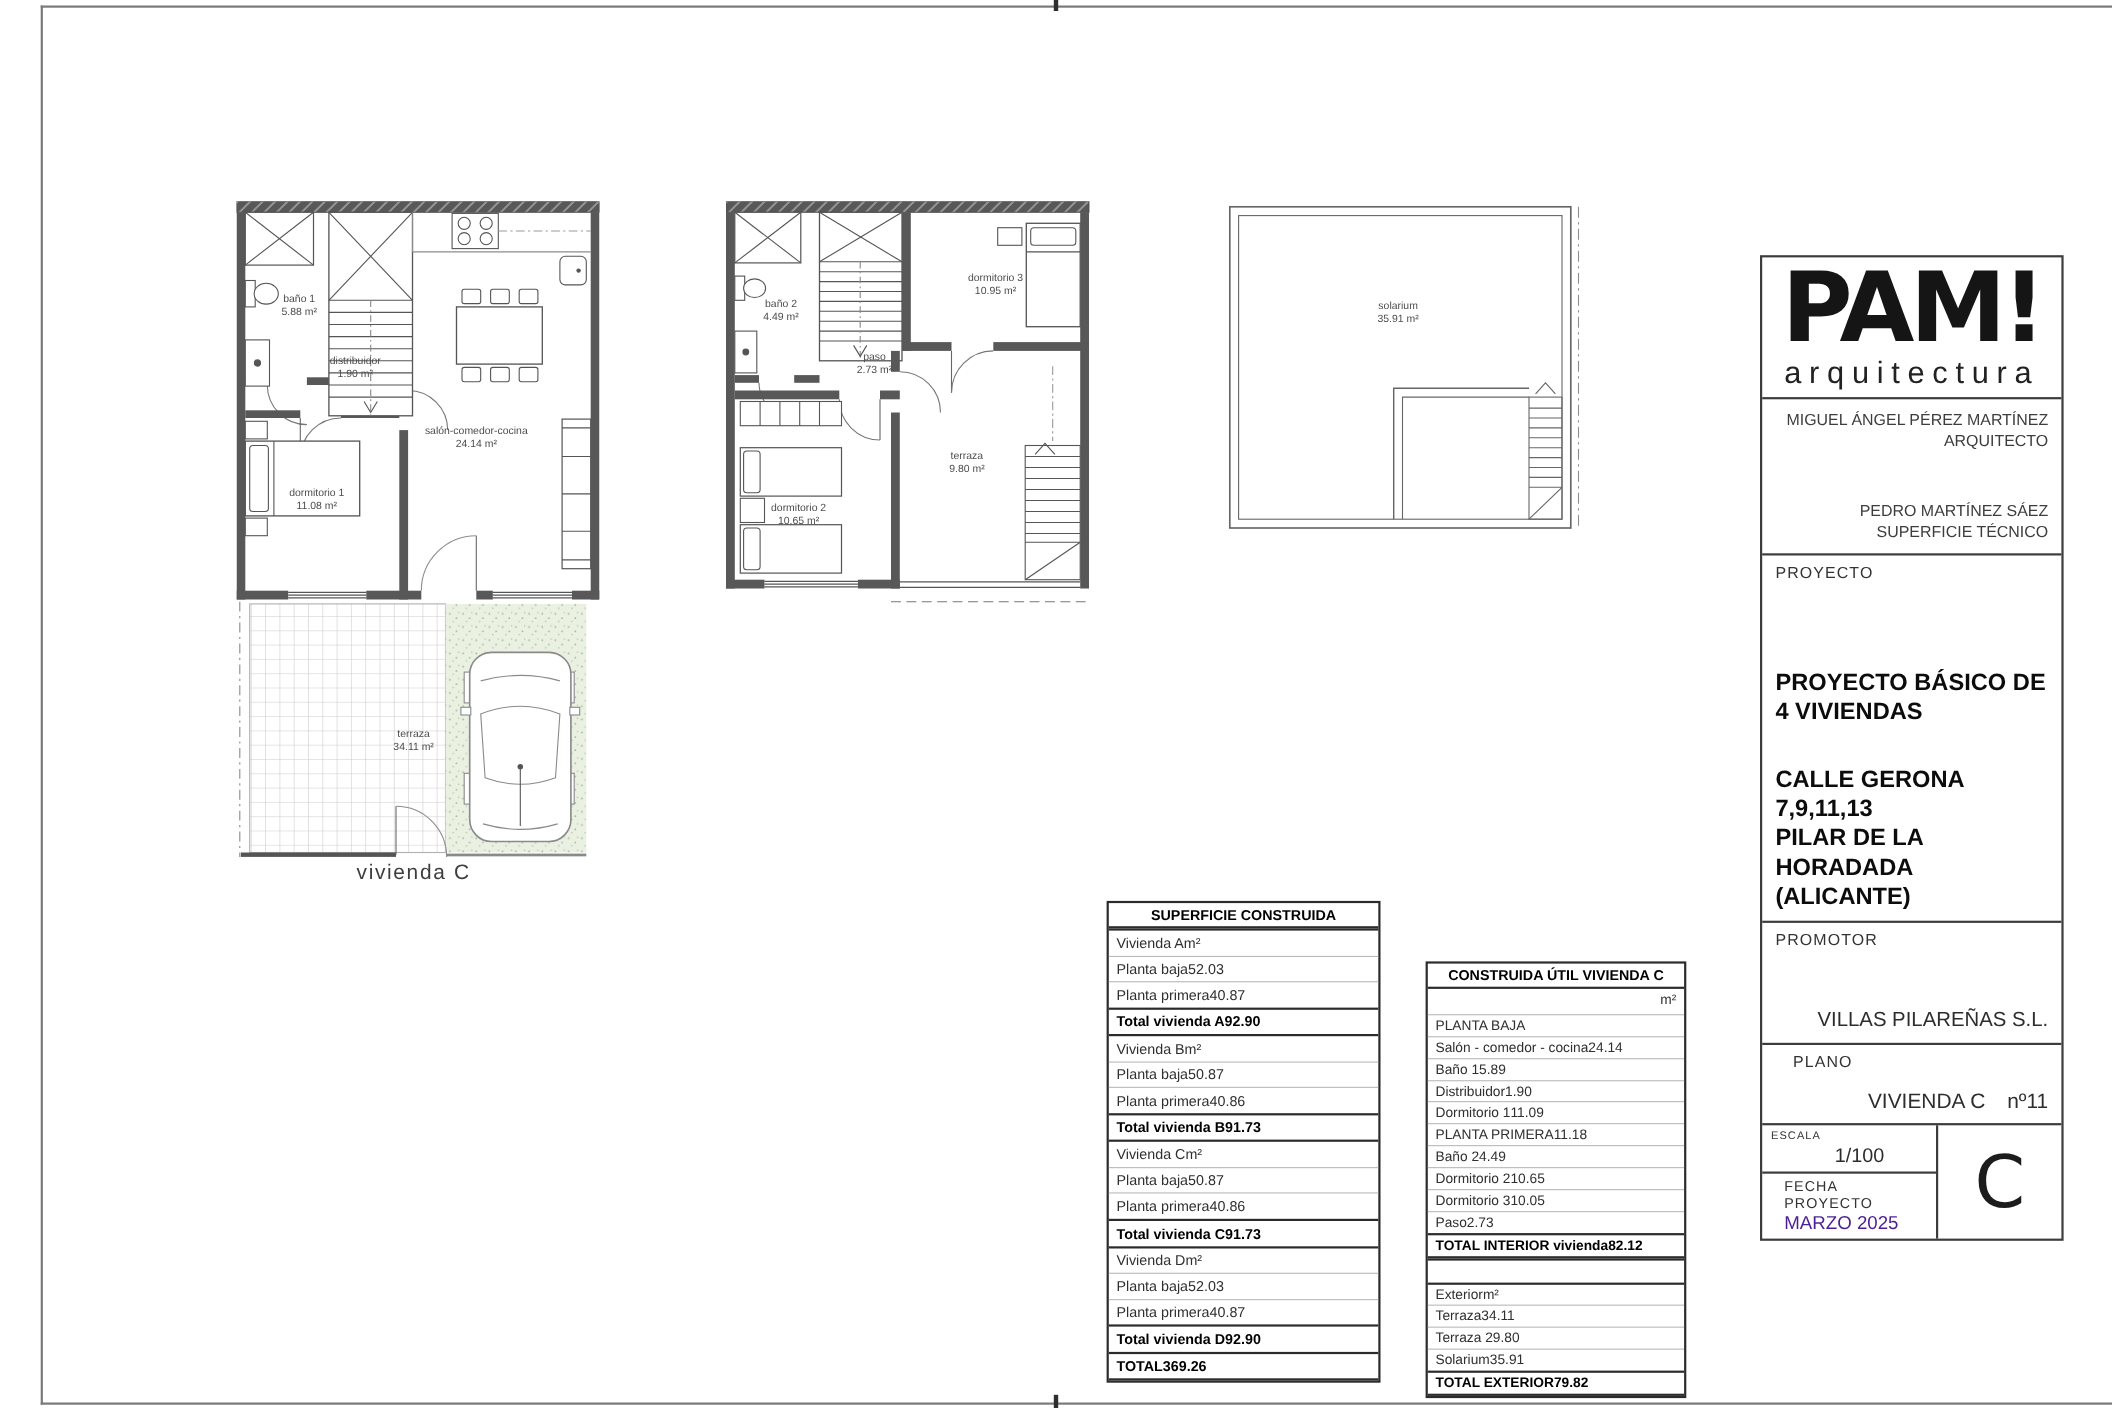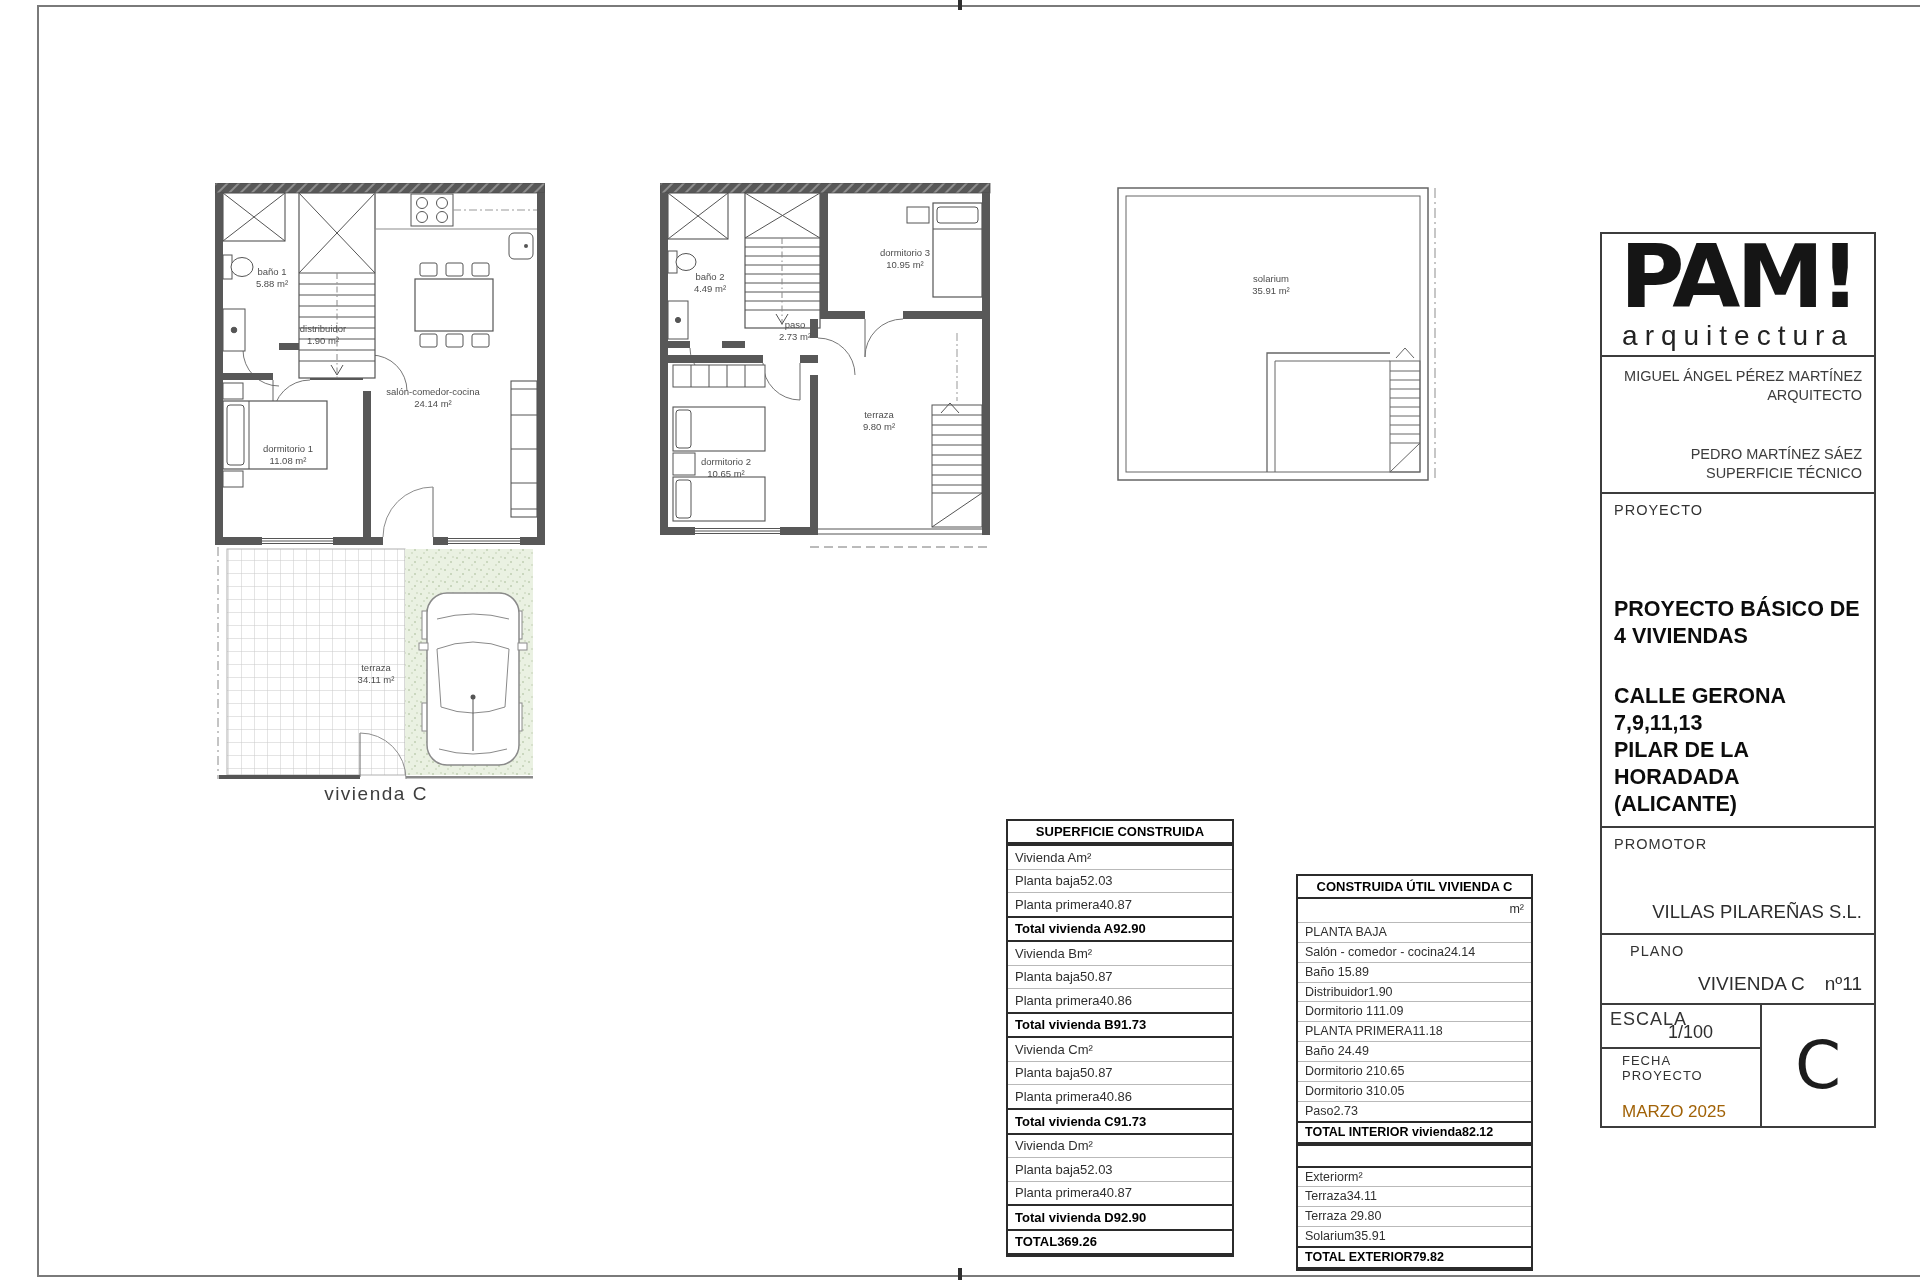--- a/index.html
+++ b/index.html
@@ -14,21 +14,21 @@
   .tick.bottom{left:958px;bottom:0;height:12px}
 
   .plan{position:absolute}
   .room-label{position:absolute;transform:translate(-50%,-50%);text-align:center;
               font-size:9.5px;line-height:1.25;color:#4d4d4d;white-space:nowrap}
   .caption{position:absolute;left:266px;top:783px;width:220px;text-align:center;
            font-size:19px;letter-spacing:1.5px;color:#3e3e3e}
 
   
   .t1,.t2{position:absolute;background:#fff;border:2px solid #2b2b2b;box-sizing:border-box}
-  .t1{left:1006px;top:819px;width:228px;font-size:13px}
+  .t1{left:1006px;top:819px;width:249px;font-size:13px}
   .t2{left:1296px;top:874px;width:237px;font-size:12.5px}
   .t1 .hd,.t2 .hd{font-weight:bold;text-align:center;color:#000;padding:3px 2px;
                   border-bottom:2px solid #2b2b2b;font-size:13px}
   .t1 .r,.t2 .r{display:flex;padding:2.5px 7px;
                 line-height:1.35;border-top:1px solid #b9b9b9}
   .t2 .r{padding:1px 7px}
   .t1 .r:first-of-type,.t2 .r:first-of-type{border-top:none}
   .r.sec{border-top:2px solid #2b2b2b}
   .r.tot{font-weight:bold;color:#000;border-top:2px solid #2b2b2b;border-bottom:2px solid #2b2b2b}
   .r.tot + .r{border-top:none}
@@ -54,21 +54,21 @@
   .tb-prom{height:140px;padding:8px 12px}
   .tb-prom .name{position:absolute;right:12px;bottom:10px;font-size:18.5px;color:#2d2d2d}
   .tb-plano{height:90px;padding:8px 28px}
   .tb-plano .vals{position:absolute;right:12px;bottom:8px;font-size:19px;color:#2d2d2d}
   .tb-plano .num{margin-left:20px}
   .tb-bottom{flex:1;display:flex}
   .col-left{width:160px;border-right:2px solid #3c3c3c;box-sizing:border-box;display:flex;flex-direction:column}
   .esc{height:44px;border-bottom:2px solid #3c3c3c;box-sizing:border-box;padding:4px 8px;position:relative}
   .esc .v{position:absolute;left:66px;top:17px;font-size:18px;color:#2d2d2d}
   .fec{flex:1;padding:4px 20px}
-  .fec .v{font-size:17px;color:#a16207;margin-top:19px}
+  .fec .v{font-size:17px;color:#4c1d95;margin-top:1px}
   .cbox{flex:1;display:flex;align-items:center;justify-content:center;
         font-family:"DejaVu Sans",sans-serif;font-size:66px;color:#1c1c1c}
 </style>
 </head>
 <body>
 
 <div class="sheet">
   <div class="frame-top"></div>
   <div class="frame-left"></div>
   <div class="frame-bottom"></div>
@@ -560,21 +560,21 @@
     </section>
     <section class="tb-plano">
       <div class="lbl">PLANO</div>
       <div class="vals">
         <span>VIVIENDA C</span><span class="num">nº11</span>
       </div>
     </section>
     <section class="tb-bottom">
       <div class="col-left">
         <div class="esc">
-          <div class="lbl" style="font-size:18px">ESCALA</div>
+          <div class="lbl" style="font-size:10px">ESCALA</div>
           <div class="v">1/100</div>
         </div>
         <div class="fec">
           <div class="lbl" style="font-size:13px">FECHA PROYECTO</div>
           <div class="v">MARZO 2025</div>
         </div>
       </div>
       <div class="cbox">C</div>
     </section>
   </div>

